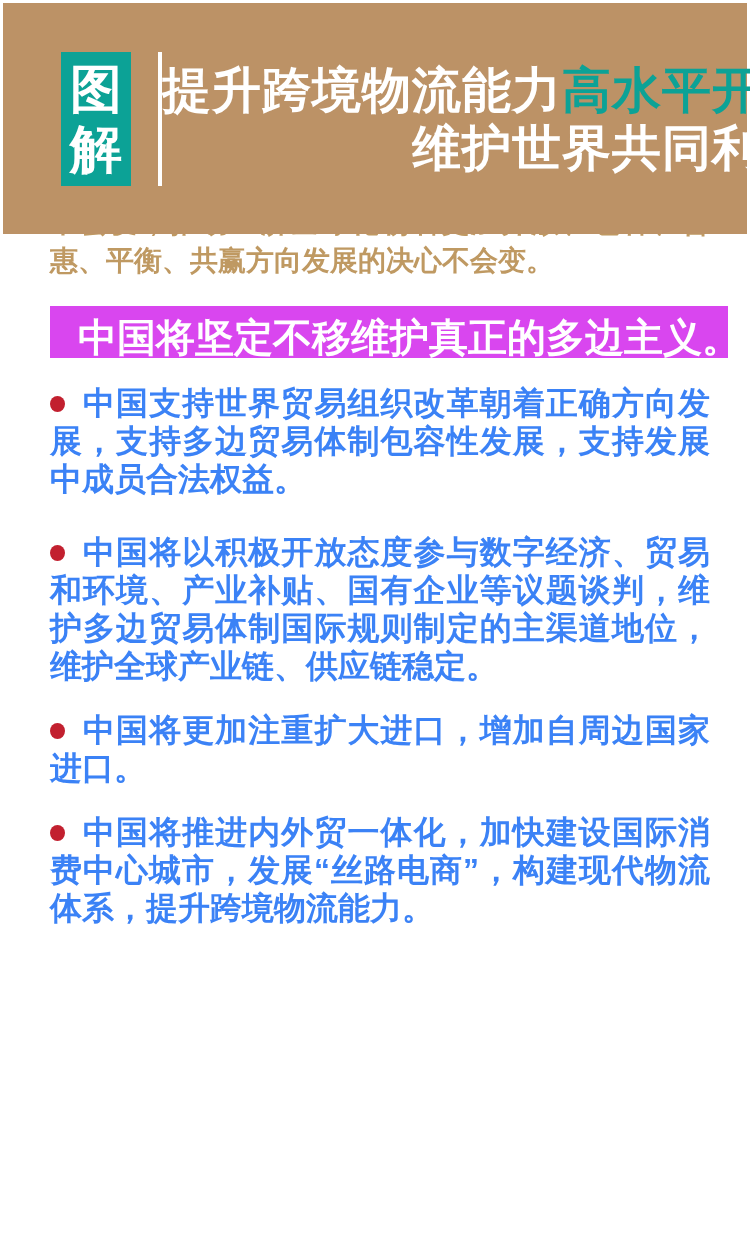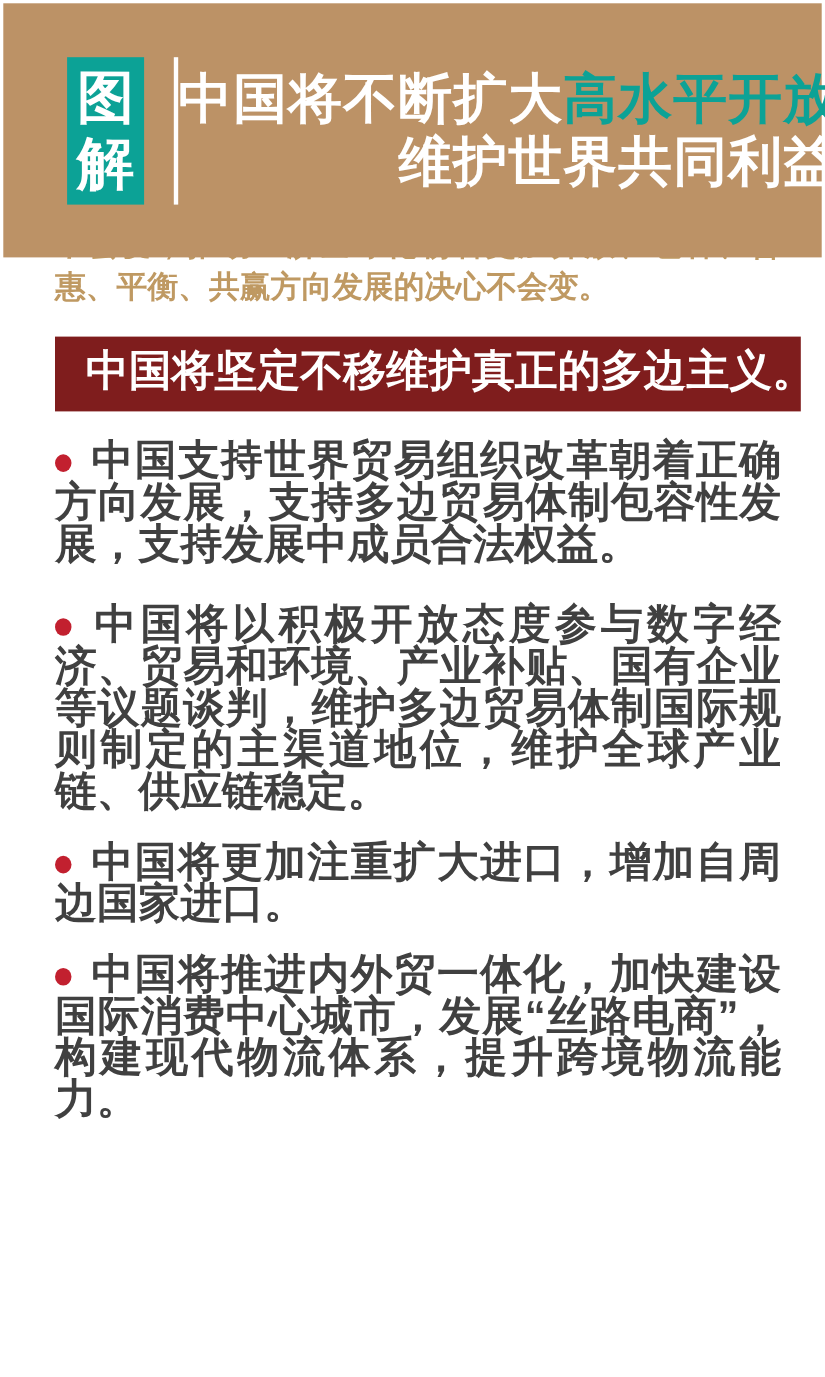--- a/index.html
+++ b/index.html
@@ -27,28 +27,28 @@
   }
   .title .l1,.title .l2{display:block;white-space:nowrap;}
   .title .accent{color:#0ca296;}
   
   .intro{
     margin:52px 40px 0 50px;color:#bf9962;font-size:28px;line-height:38px;
     text-align:justify;text-indent:2em;
   }
   
   .banner{
-    margin:26px 22px 0 50px;height:68px;background:#7f1d1d;color:#ffffff;
+    margin:26px 22px 0 50px;height:52px;background:#d946ef;color:#ffffff;
     font-size:39px;line-height:64px;padding-left:28px;box-sizing:border-box;
     white-space:nowrap;overflow:hidden;
   }
   .banner.second{margin-top:28px;}
   
   .bullet{
-    margin:26px 40px 0 50px;color:#404040;font-size:38px;line-height:38px;
+    margin:26px 40px 0 50px;color:#3b82f6;font-size:32px;line-height:38px;
     text-align:justify;
   }
   .bullet .dot{
     display:inline-block;width:15px;height:16px;border-radius:50%;
     background:#c2202f;margin-right:17px;vertical-align:2px;
   }
   .bullet.gap{margin-top:35px;}
   .bullet.gap-sm{}
 </style>
 </head>
@@ -56,21 +56,21 @@
 
 <div class="page">
 
   <header class="band">
     <div class="badge">
       <span>图</span>
       <span>解</span>
     </div>
     <div class="divider"></div>
     <h1 class="title">
-      <span class="l1"><span>中国将不断扩大</span><span class="accent">高水平开放</span></span>
+      <span class="l1"><span>提升跨境物流能力</span><span class="accent">高水平开放</span></span>
       <span class="l2">维护世界共同利益</span>
     </h1>
   </header>
 
   <p class="intro">国家主席习近平11月4日晚以视频方式出席第四届中国国际进口博览会开幕式并发表题为《让开放的春风温暖世界》的主旨演讲。习近平指出中国扩大高水平开放的决心不会变，同世界分享发展机遇的决心不会变，推动经济全球化朝着更加开放、包容、普惠、平衡、共赢方向发展的决心不会变。</p>
 
   <div class="banner">中国将坚定不移维护真正的多边主义。</div>
 
   <p class="bullet"><span class="dot"></span><span>中国支持世界贸易组织改革朝着正确方向发展，支持多边贸易体制包容性发展，支持发展中成员合法权益。</span></p>
 

